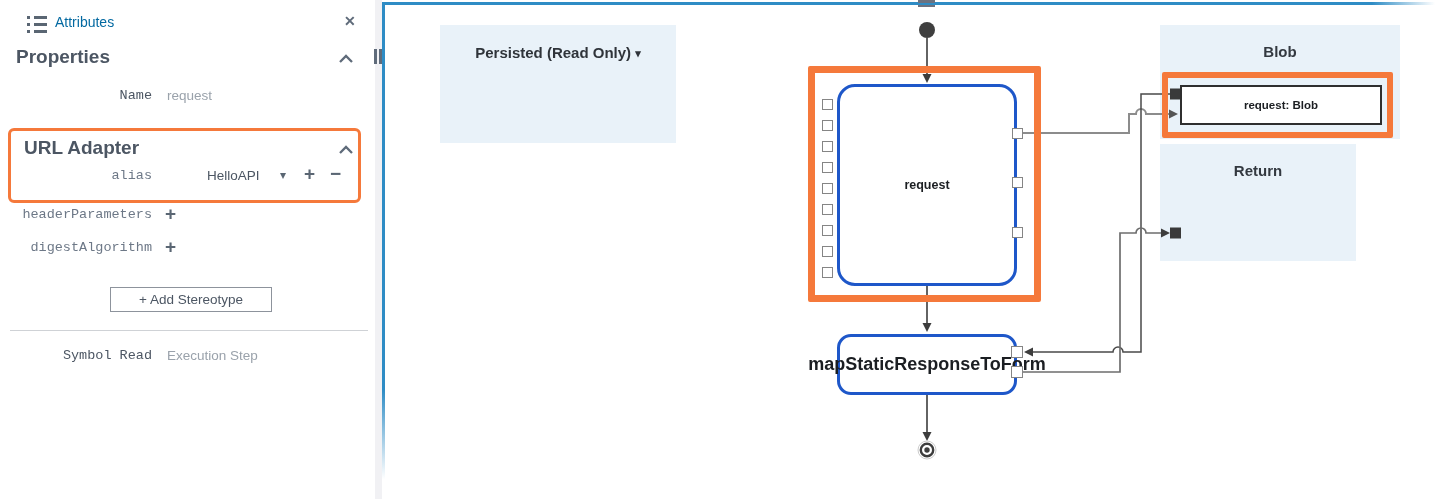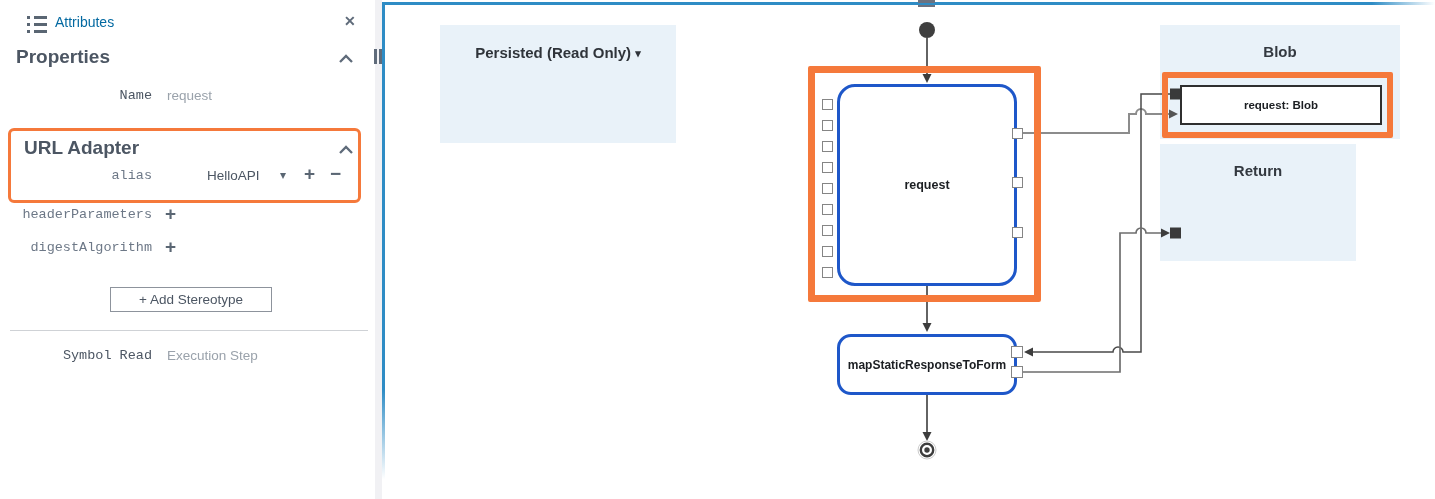--- a/index.html
+++ b/index.html
@@ -68,21 +68,21 @@
 
   .orange-hl { position:absolute; border-color:#F5793B; border-style:solid; z-index:2;
                border-radius:2px; background:transparent; pointer-events:none; }
   .hl-request  { left:426px; top:66px; width:233px; height:236px; border-width:7px; }
   .hl-response { left:780px; top:72px; width:231px; height:66px;  border-width:6px; }
 
   .flownode { position:absolute; background:#fff; border:3px solid #1E57C9; z-index:2;
               display:flex; align-items:center; justify-content:center;
               font-weight:bold; color:#1b1e22; cursor:pointer; }
   .node-request { left:455px; top:84px;  width:180px; height:202px; border-radius:18px; font-size:12.5px; }
-  .node-map     { left:455px; top:334px; width:180px; height:61px;  border-radius:14px; font-size:12px; }
+  .node-map     { left:455px; top:334px; width:180px; height:61px;  border-radius:14px; font-size:18px; }
 
   .port { position:absolute; width:11px; height:11px; background:#fff; border:1.5px solid #858585; z-index:3; }
   .port.m { width:12px; height:12px; }
 
   .varbox { position:absolute; left:798px; width:202px; background:#fff; border:2px solid #2f2f2f;
             display:flex; align-items:center; justify-content:center; z-index:2;
             font-weight:bold; font-size:11.5px; color:#1b1e22; cursor:pointer; }
   .box-response { top:85px;  height:40px; }
   .box-return   { top:223px; height:42px; }
 </style>

